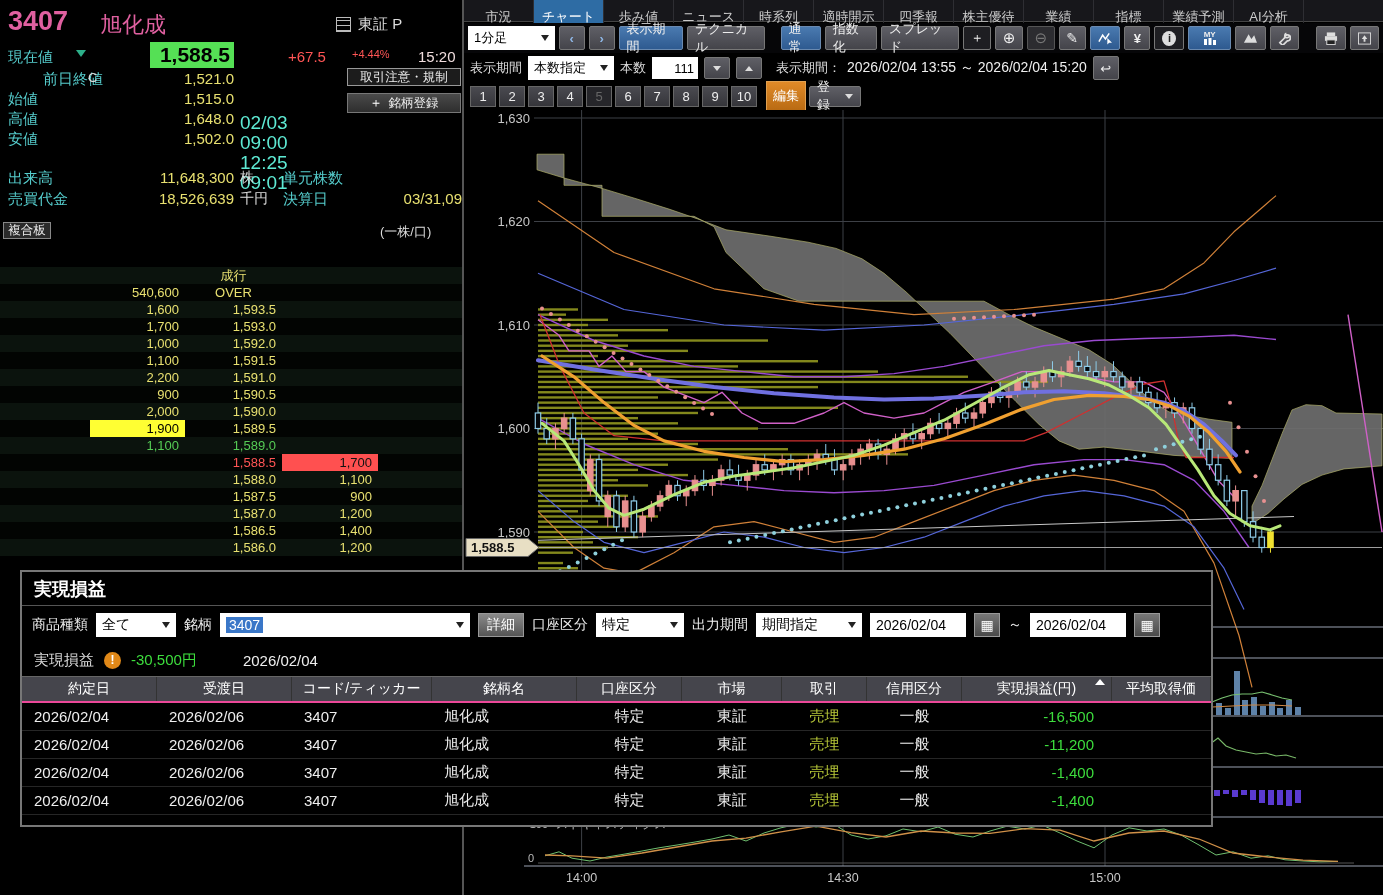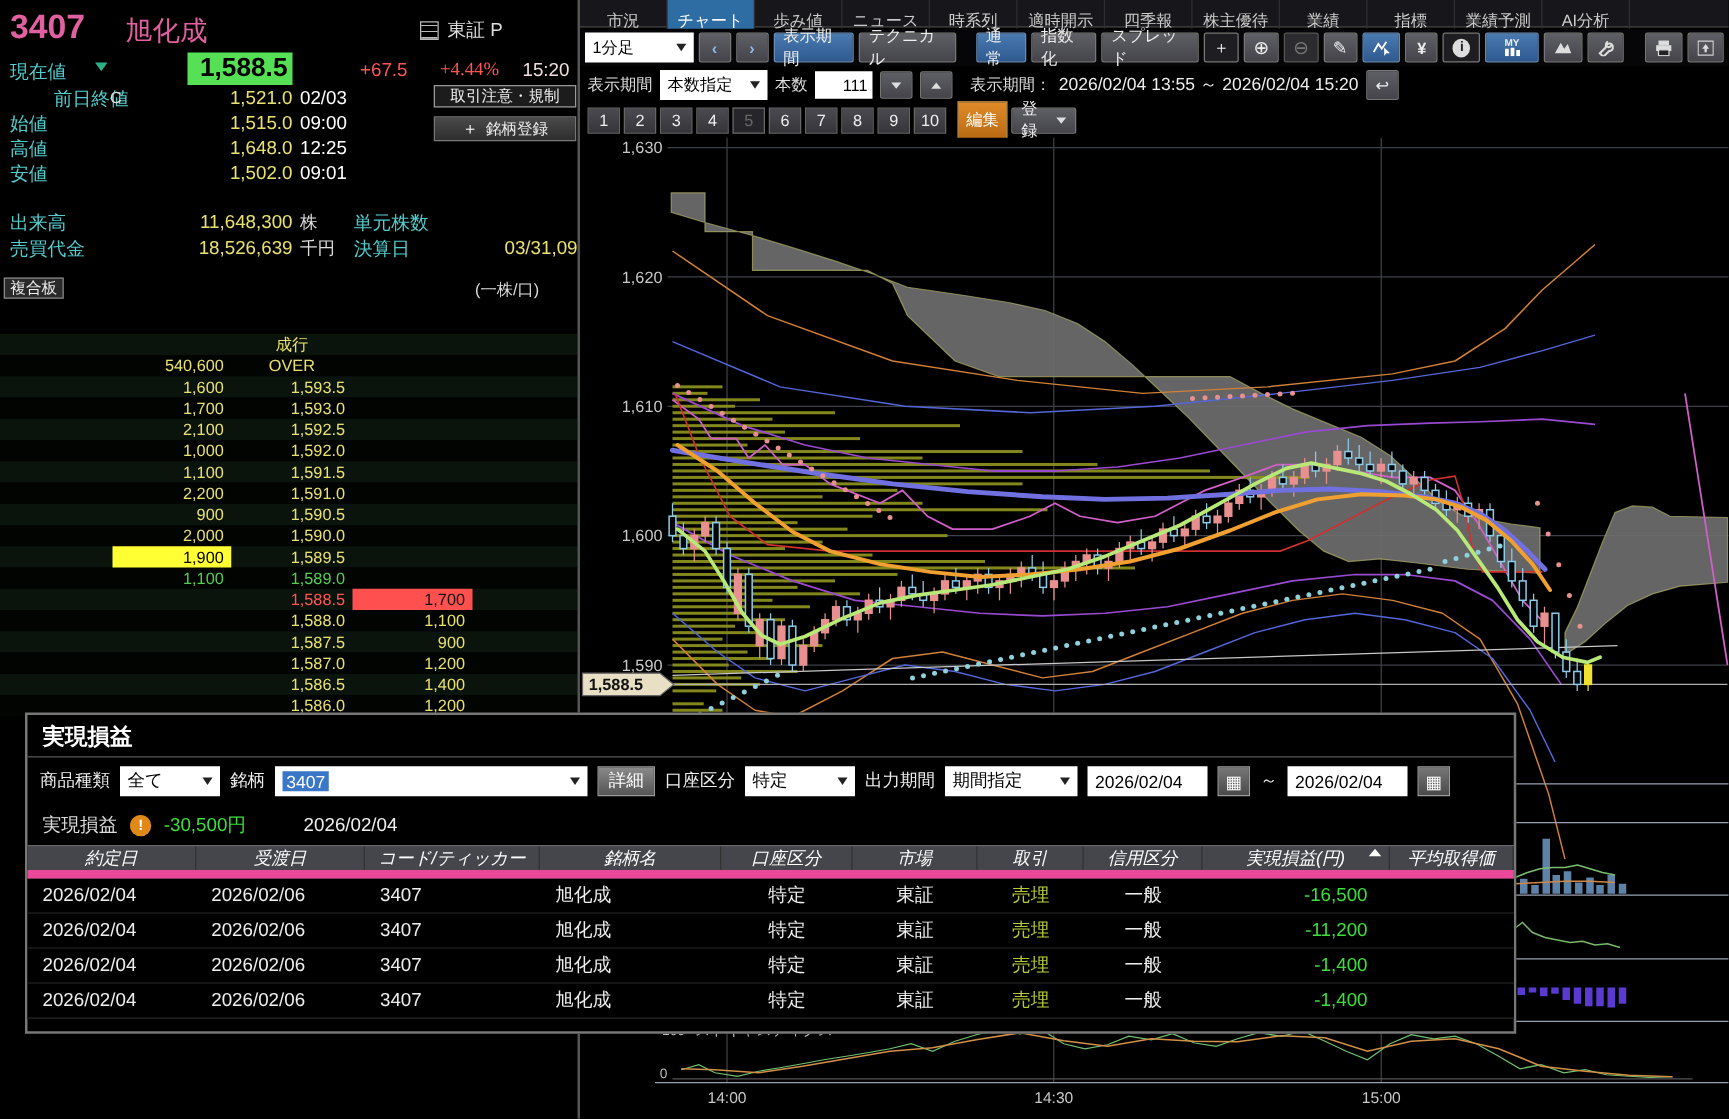--- a/index.html
+++ b/index.html
@@ -5,21 +5,21 @@
   * { margin:0; padding:0; box-sizing:border-box; }
   html,body { background:#000; width:1383px; height:895px; overflow:hidden;
     font-family:"Liberation Sans", sans-serif; color:#ddd; }
   #stage { position:relative; width:1383px; height:895px; background:#000; }
 
   
   #left-panel { position:absolute; left:0; top:0; width:462px; height:895px; background:#000; }
   .abs { position:absolute; }
   .lbl { color:#55cccc; font-size:15px; }
   .val { color:#e8e070; font-size:15px; text-align:right; }
-  .tm  { color:#ffffff; font-size:15px; }
+  .tm  { color:#5eead4; font-size:19px;margin-top:42px; }
   #stock-code { left:8px; top:6px; font-size:27px; font-weight:bold; color:#e060a0; }
   #stock-name { left:100px; top:10px; font-size:22px; color:#e060a0; }
   .list-icon { left:336px; top:17px; width:15px; height:15px; border:1px solid #bbb; background:
     repeating-linear-gradient(#000 0 2px, #bbb 2px 3px, #000 3px 5px); }
   #market-name { left:358px; top:15px; font-size:15px; color:#ddd; }
   .tri-down { width:0; height:0; border-left:5px solid transparent; border-right:5px solid transparent; border-top:7px solid #2db08a; }
   #price-box { left:150px; top:42px; width:84px; height:26px; background:#55e055; color:#000;
      font-size:21px; font-weight:bold; text-align:right; padding:1px 4px 0 0; }
   .red { color:#ff5555; }
   .btn-dark { background:#1c1c1c; border:1px solid #999; color:#eee; font-size:12.5px;
@@ -100,21 +100,21 @@
   .datebox { width:96px; height:24px; background:#fff; color:#000; font-size:14px;
      display:flex; align-items:center; padding:0 6px; }
   .calbtn { width:26px; height:24px; background:linear-gradient(#777,#4a4a4a); border:1px solid #999;
      color:#fff; font-size:14px; display:flex; align-items:center; justify-content:center; }
   #pl-summary { height:32px; display:flex; align-items:center; gap:10px; padding:0 12px; font-size:15px; }
   .warn-icon { width:17px; height:17px; border-radius:50%; background:#e08818; color:#fff;
      font-weight:bold; font-size:12px; display:flex; align-items:center; justify-content:center; }
   #pl-value { color:#3ddd3d; }
   #pl-date { margin-left:36px; color:#eee; }
   .pl-grid { display:grid; grid-template-columns:135px 135px 140px 145px 105px 100px 85px 95px 150px 1fr; }
-  #pl-thead { height:27px; background:#45454c; border-top:1px solid #666; border-bottom:7px solid #ec4899;font-style:italic; }
+  #pl-thead { height:27px; background:#45454c; border-top:1px solid #666; border-bottom:2px solid #ec4899; }
   #pl-thead .th { color:#fff; font-size:14px; display:flex; align-items:center; justify-content:center;
      border-right:1px solid #333; position:relative; white-space:nowrap; overflow:hidden; }
   .sort-up { position:absolute; top:2px; right:6px; width:0; height:0; border-left:5px solid transparent;
      border-right:5px solid transparent; border-bottom:6px solid #fff; }
   .pl-row { height:28px; border-bottom:1px solid #262626; background:#000; font-size:15px; color:#eee; }
   .pl-row .td { display:flex; align-items:center; white-space:nowrap; overflow:hidden; }
   .td.a-l { padding-left:12px; } .td.a-c { justify-content:center; }
   .td.a-r { justify-content:flex-end; padding-right:18px; }
   .td.trade { color:#b8c838; } .td.money { color:#3ddd3d; }
 </style>
@@ -126,21 +126,21 @@
   <div id="left-panel">
     <div class="abs" id="stock-code">3407</div>
     <div class="abs" id="stock-name">旭化成</div>
     <span class="abs list-icon"></span>
     <div class="abs" id="market-name">東証 P</div>
 
     <div class="abs lbl" style="left:8px;top:48px;">現在値</div>
     <span class="abs tri-down" style="left:76px;top:50px;"></span>
     <div class="abs" id="price-box">1,588.5</div>
     <div class="abs red" style="left:288px;top:48px;font-size:15px;">+67.5</div>
-    <div class="abs red" style="left:352px;top:48px;font-size:15px;font-family:Liberation Serif, serif;">+4.44%</div>
+    <div class="abs red" style="left:352px;top:48px;font-size:11px;">+4.44%</div>
     <div class="abs" style="left:418px;top:48px;font-size:15px;color:#f0dddd;">15:20</div>
 
     <div class="abs lbl" style="left:8px;top:70px;margin-left:35px;">前日終値</div>
     <div class="abs" style="left:88px;top:70px;font-size:13px;color:#ddd;">C</div>
     <div class="abs val" style="left:150px;top:70px;width:84px;">1,521.0</div>
     <div class="abs tm" style="left:240px;top:70px;">02/03</div>
 
     <div class="abs lbl" style="left:8px;top:90px;">始値</div>
     <div class="abs val" style="left:150px;top:90px;width:84px;">1,515.0</div>
     <div class="abs tm" style="left:240px;top:90px;">09:00</div>
@@ -192,27 +192,20 @@
           <div></div>
           <div class="ob-c ob-s">1,600</div>
           <div class="ob-c ob-p">1,593.5</div>
           <div class="ob-c ob-b"></div>
           <div></div>
         </div>
         <div class="ob-row t-ask">
           <div></div>
           <div class="ob-c ob-s">1,700</div>
           <div class="ob-c ob-p">1,593.0</div>
-          <div class="ob-c ob-b"></div>
-          <div></div>
-        </div>
-        <div class="ob-row t-ask">
-          <div></div>
-          <div class="ob-c ob-s">2,100</div>
-          <div class="ob-c ob-p">1,592.5</div>
           <div class="ob-c ob-b"></div>
           <div></div>
         </div>
         <div class="ob-row t-ask">
           <div></div>
           <div class="ob-c ob-s">1,000</div>
           <div class="ob-c ob-p">1,592.0</div>
           <div class="ob-c ob-b"></div>
           <div></div>
         </div>

